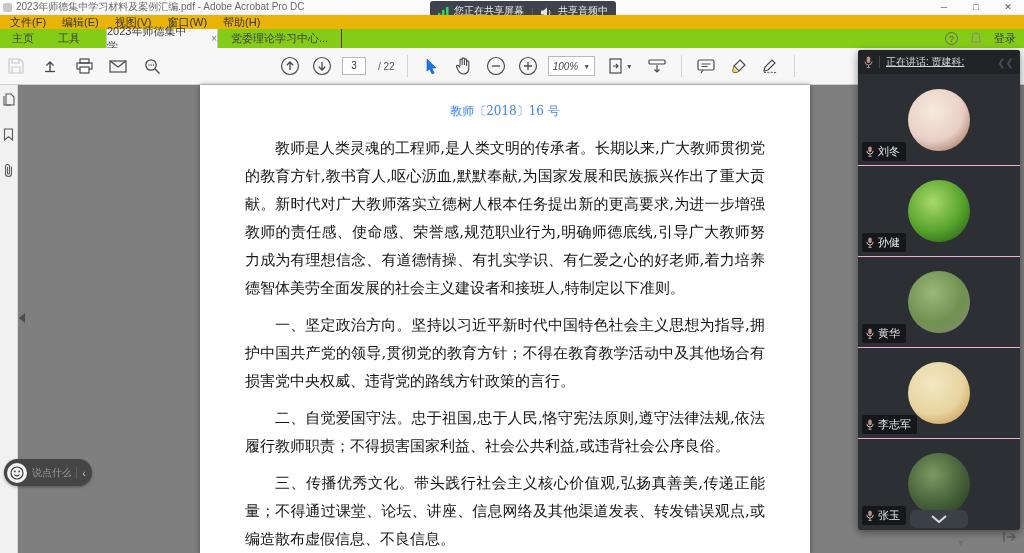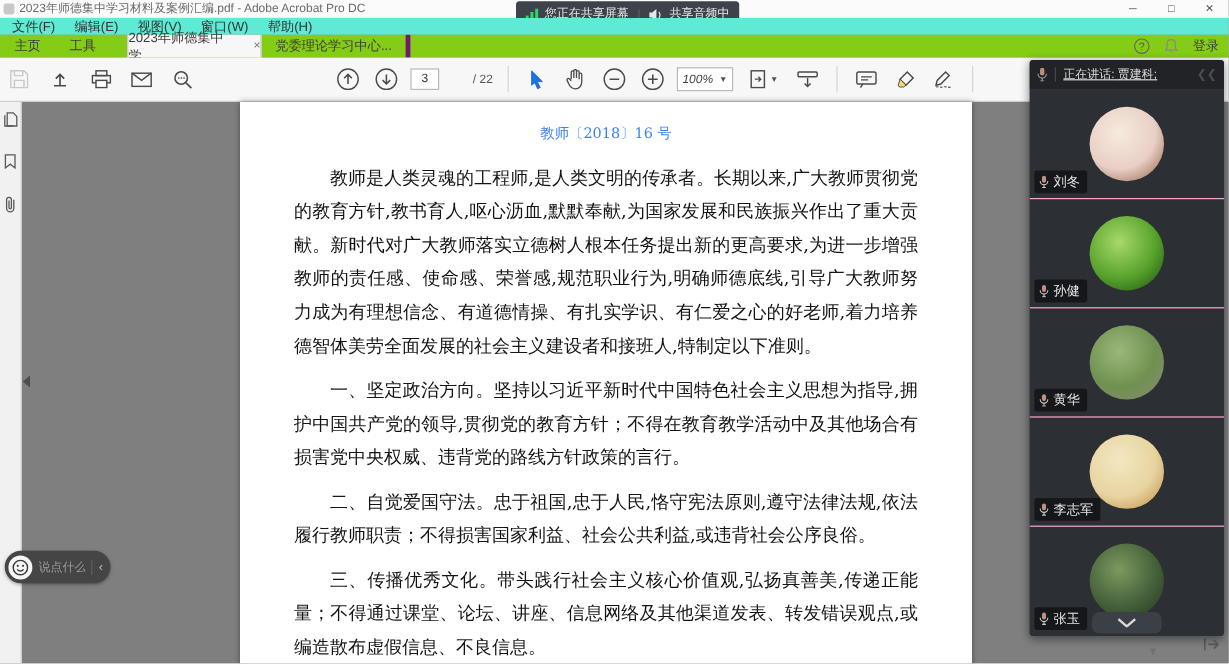--- a/index.html
+++ b/index.html
@@ -12,43 +12,43 @@
   .app-icon { width:9px; height:9px; margin:0 4px 0 3px; background:#c8c8c8; border-radius:2px; flex:0 0 auto; }
   .window-title { font-size:10px; color:#6a6a6a; white-space:nowrap; }
   .win-controls { position:absolute; right:0; top:0; height:15px; display:flex; }
   .win-btn { width:32px; height:15px; text-align:center; font-size:9px; color:#555; line-height:15px; cursor:default; }
 
   
   .share-pill { position:absolute; left:430px; top:1px; height:17px; background:#3e434b; border-radius:3px; display:flex; align-items:flex-end; color:#e8e8e8; font-size:10px; padding:0 8px; gap:5px; }
   .pill-sep { width:1px; height:10px; background:#5a5f66; margin:0 3px; }
 
   
-  .menubar { position:absolute; top:15px; left:0; width:1024px; height:14px; background:#5eead4; display:flex; align-items:center; padding-left:2px; }
+  .menubar { position:absolute; top:15px; left:0; width:1024px; height:14px; background:#eab308; display:flex; align-items:center; padding-left:2px; }
   .menu-item { padding:0 8px; font-size:11px; color:#333; cursor:default; }
 
   
   .tabbar { position:absolute; top:29px; left:0; width:1024px; height:19px; background:#84cc16; display:flex; align-items:stretch; }
   .tab-static { padding:0 12px; display:flex; align-items:center; font-size:11px; color:#3c3c3c; }
-  .doc-tab { width:112px; display:flex; align-items:center; justify-content:center; gap:6px; font-size:11px; color:#3c3c3c; border-left:1px solid #bfbfbf; border-right:4px solid #701a75; }
+  .doc-tab { width:112px; display:flex; align-items:center; justify-content:center; gap:6px; font-size:11px; color:#3c3c3c; border-left:1px solid #bfbfbf; border-right:1px solid #701a75; }
   .doc-tab.active { background:#f7f7f7; border-left:1px solid #c6c6c6; border-right:1px solid #c6c6c6; }
   .doc-tab .close-x { font-size:10px; color:#777; }
   .doc-tab.second { width:124px; border-left:none; }
   .tabbar-right { position:absolute; right:8px; top:29px; height:19px; display:flex; align-items:center; gap:12px; }
   .help-circle { width:13px; height:13px; border:1px solid #666; border-radius:50%; color:#555; font-size:9px; text-align:center; line-height:12px; }
   .login-label { font-size:11px; color:#3c3c3c; }
 
   
   .toolbar { position:absolute; top:48px; left:0; width:1024px; height:37px; background:#f7f7f7; border-bottom:1px solid #cfcfcf; }
   .tb-group { position:absolute; top:0; height:36px; display:flex; align-items:center; }
   .tb-left-group { left:4px; gap:10px; }
   .tb-center-group { left:278px; gap:8px; }
   .tb-btn { width:24px; height:26px; display:flex; align-items:center; justify-content:center; border-radius:2px; }
   .tb-divider { width:1px; height:22px; background:#d4d4d4; margin:0 4px; }
   .page-box { width:24px; height:18px; border:1px solid #b9b9b9; background:#fff; text-align:center; font-size:10px; color:#333; line-height:16px; }
-  .page-total { font-size:10px; color:#555; margin-left:20px; }
+  .page-total { font-size:10px; color:#555; margin-left:4px; }
   .zoom-box { height:20px; border:1px solid #b9b9b9; background:#fff; display:flex; align-items:center; font-size:10px; color:#444; padding:0 4px; gap:5px;font-style:italic; }
   .caret { font-size:7px; color:#555; }
 
   
   .main { position:absolute; top:85px; left:0; width:1024px; height:468px; background:#7f7f7f; }
   .left-strip { position:absolute; left:0; top:0; width:18px; height:468px; background:#f1f1f1; border-right:1px solid #d8d8d8; display:flex; flex-direction:column; align-items:center; padding-top:8px; gap:22px; }
   .collapse-handle { position:absolute; left:19px; top:228px; width:0; height:0; border-top:5px solid transparent; border-bottom:5px solid transparent; border-right:6px solid #4d4d4d; }
   .doc-page { position:absolute; left:200px; top:0; width:610px; height:470px; background:#fff; box-shadow:0 0 5px rgba(0,0,0,.4); overflow:hidden; padding:18px 45px 0 45px; }
   .doc-title { font-family:"DejaVu Serif","Liberation Serif",serif; font-size:12px; font-weight:400; color:#3b82f6; text-align:center; margin-bottom:14px; }
   .doc-body p { font-family:"DejaVu Serif","Liberation Serif",serif; font-size:15px; color:#141414; line-height:28px; text-align:justify; text-indent:2em; margin-bottom:9px; }

